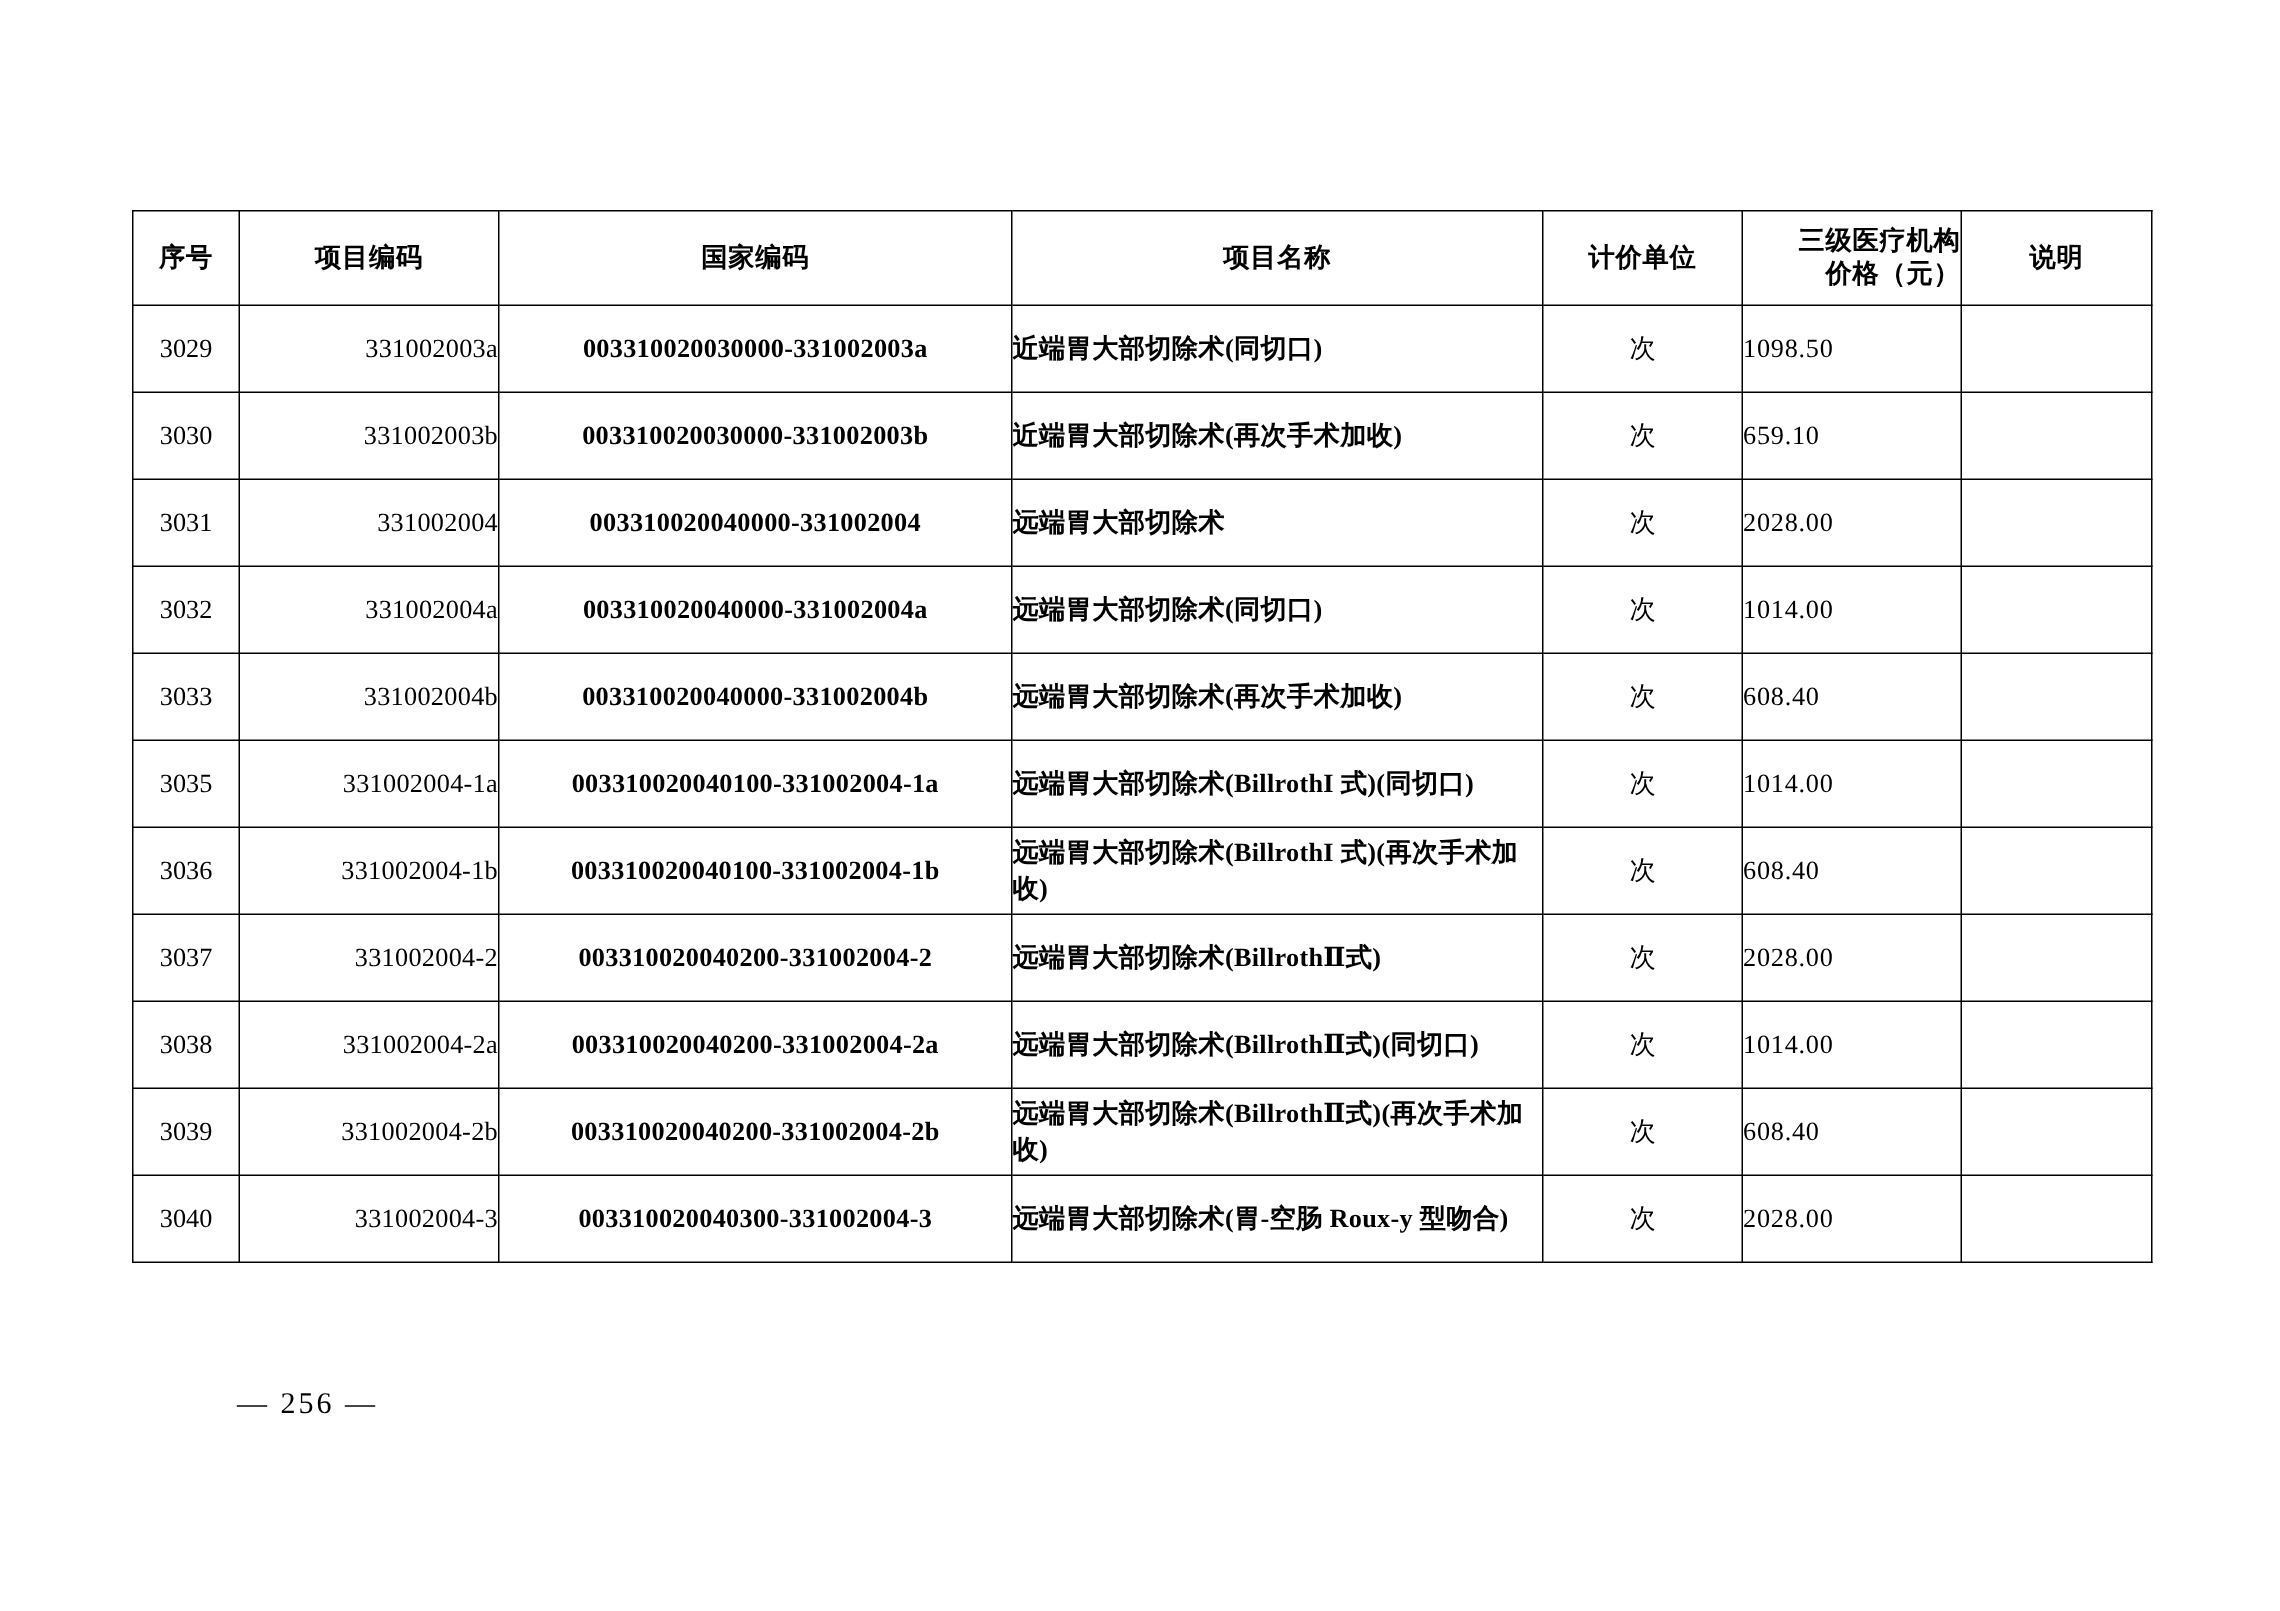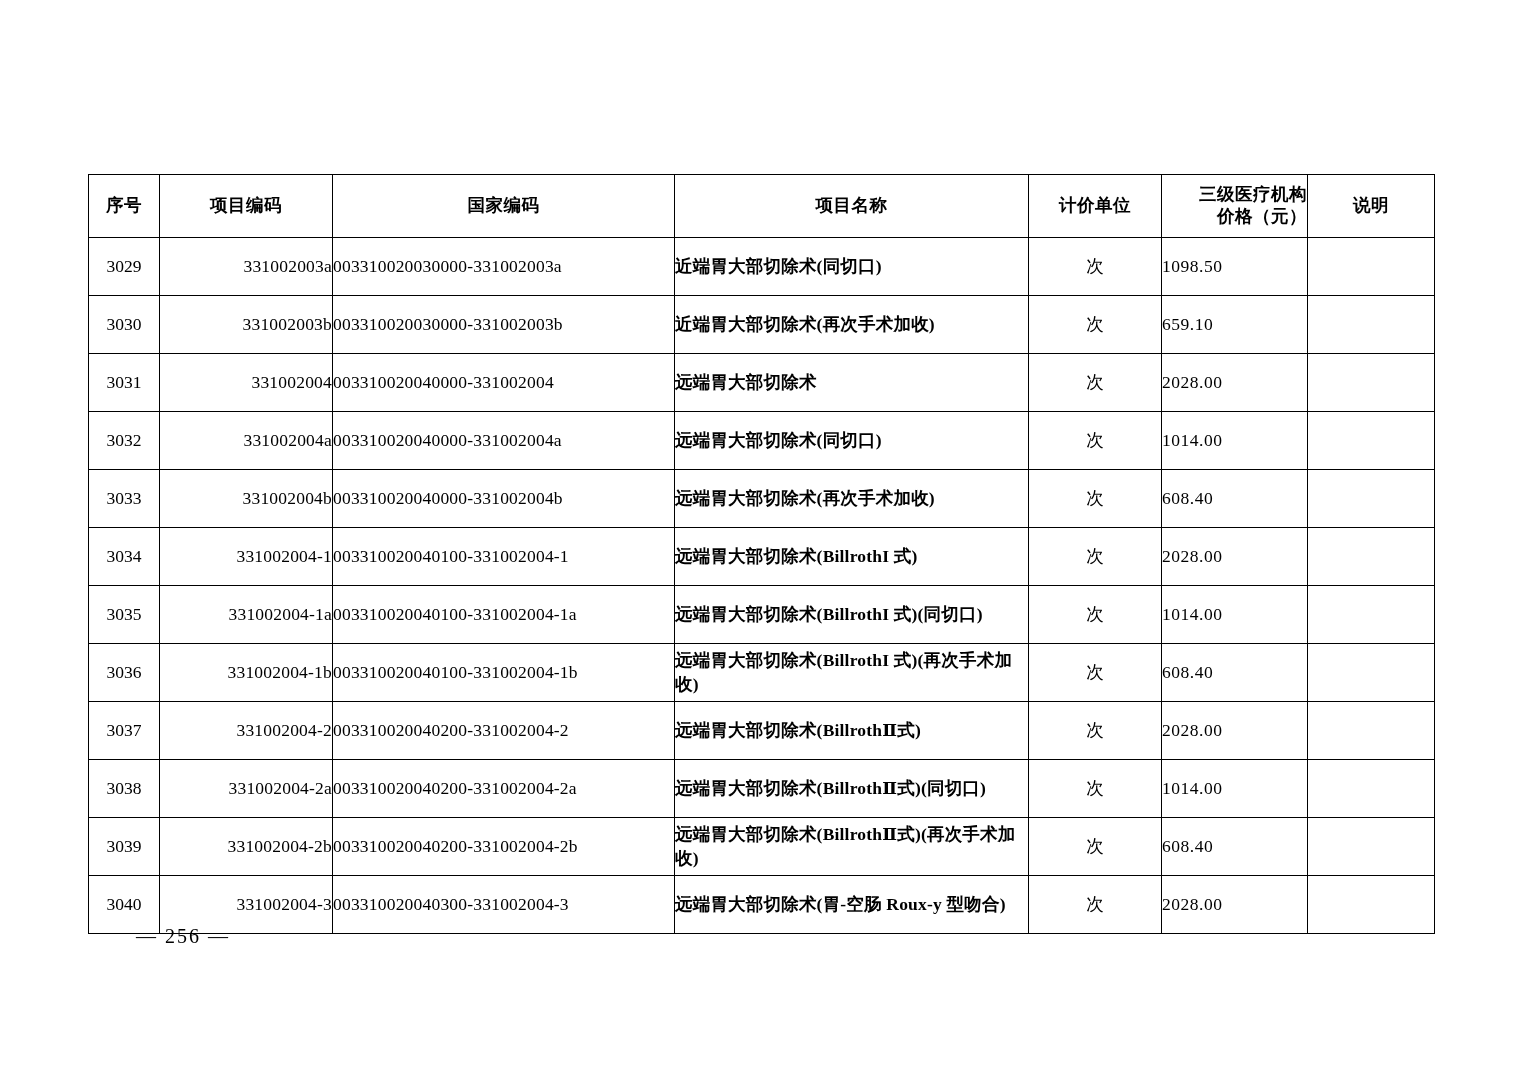--- a/index.html
+++ b/index.html
@@ -25,21 +25,20 @@
   .table-wrap {
     position: absolute;
     left: 88px;
     top: 140px;
     width: 1346px;
   }
   table.price-table {
     border-collapse: collapse;
     table-layout: fixed;
     width: 1346px;
-    margin-top: 34px;
   }
   table.price-table col.c-seq    { width: 71px; }
   table.price-table col.c-item   { width: 173px; }
   table.price-table col.c-nat    { width: 342px; }
   table.price-table col.c-name   { width: 354px; }
   table.price-table col.c-unit   { width: 133px; }
   table.price-table col.c-price  { width: 146px; }
   table.price-table col.c-note   { width: 127px; }
 
   table.price-table th,
@@ -69,43 +68,45 @@
     padding-right: 9px;
     white-space: nowrap;
   }
   .cell-item {
     text-align: right;
     padding-left: 6px;
     white-space: nowrap;
     letter-spacing: 0.2px;
   }
   .cell-nat {
+    text-align: center;
     white-space: nowrap;
     letter-spacing: 0.2px;
+    font-weight: bold;
   }
   .cell-name {
     text-align: left;
     padding-left: 7px;
     padding-right: 4px;
     letter-spacing: 0.2px;
     font-weight: bold;
   }
   .cell-unit {
     text-align: center;
   }
   .cell-price {
     text-align: left;
     letter-spacing: 0.5px;
   }
   .cell-note {
     text-align: center;
   }
   .footer {
     position: absolute;
-    left: 136px;
+    left: 158px;
     top: 925px;
     font-size: 20px;
     letter-spacing: 2px;
   }
 </style>
 </head>
 <body>
 
 <div class="page">
 
@@ -174,29 +175,20 @@
         <tr>
           <td class="cell-seq">3033</td>
           <td class="cell-item">331002004b</td>
           <td class="cell-nat">003310020040000-331002004b</td>
           <td class="cell-name">远端胃大部切除术(再次手术加收)</td>
           <td class="cell-unit">次</td>
           <td class="cell-price">608.40</td>
           <td class="cell-note"></td>
         </tr>
         <tr>
-          <td class="cell-seq">3034</td>
-          <td class="cell-item">331002004-1</td>
-          <td class="cell-nat">003310020040100-331002004-1</td>
-          <td class="cell-name">远端胃大部切除术(BillrothI 式)</td>
-          <td class="cell-unit">次</td>
-          <td class="cell-price">2028.00</td>
-          <td class="cell-note"></td>
-        </tr>
-        <tr>
           <td class="cell-seq">3035</td>
           <td class="cell-item">331002004-1a</td>
           <td class="cell-nat">003310020040100-331002004-1a</td>
           <td class="cell-name">远端胃大部切除术(BillrothI 式)(同切口)</td>
           <td class="cell-unit">次</td>
           <td class="cell-price">1014.00</td>
           <td class="cell-note"></td>
         </tr>
         <tr>
           <td class="cell-seq">3036</td>

